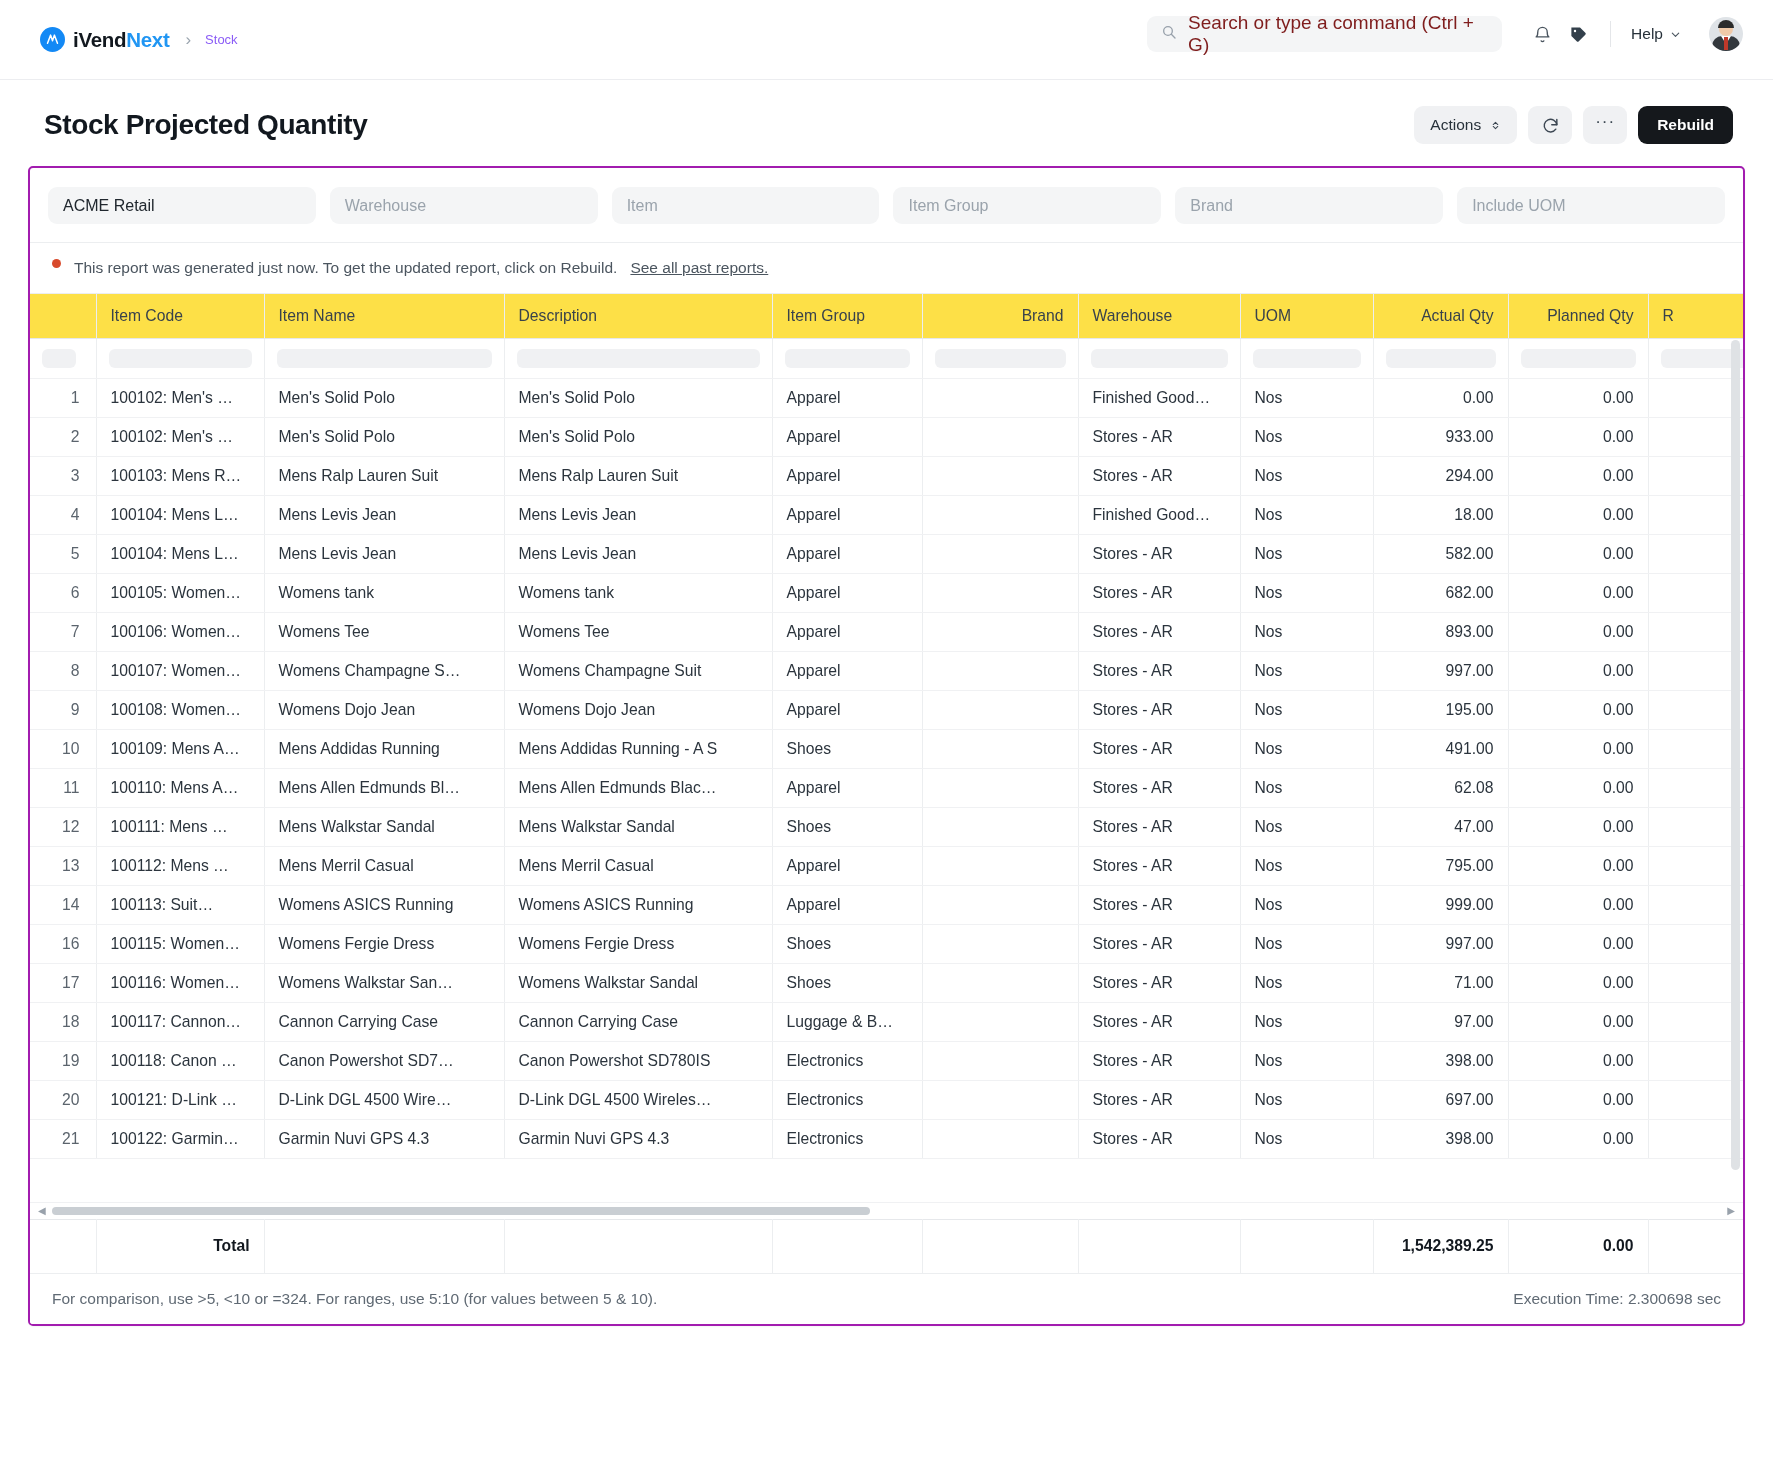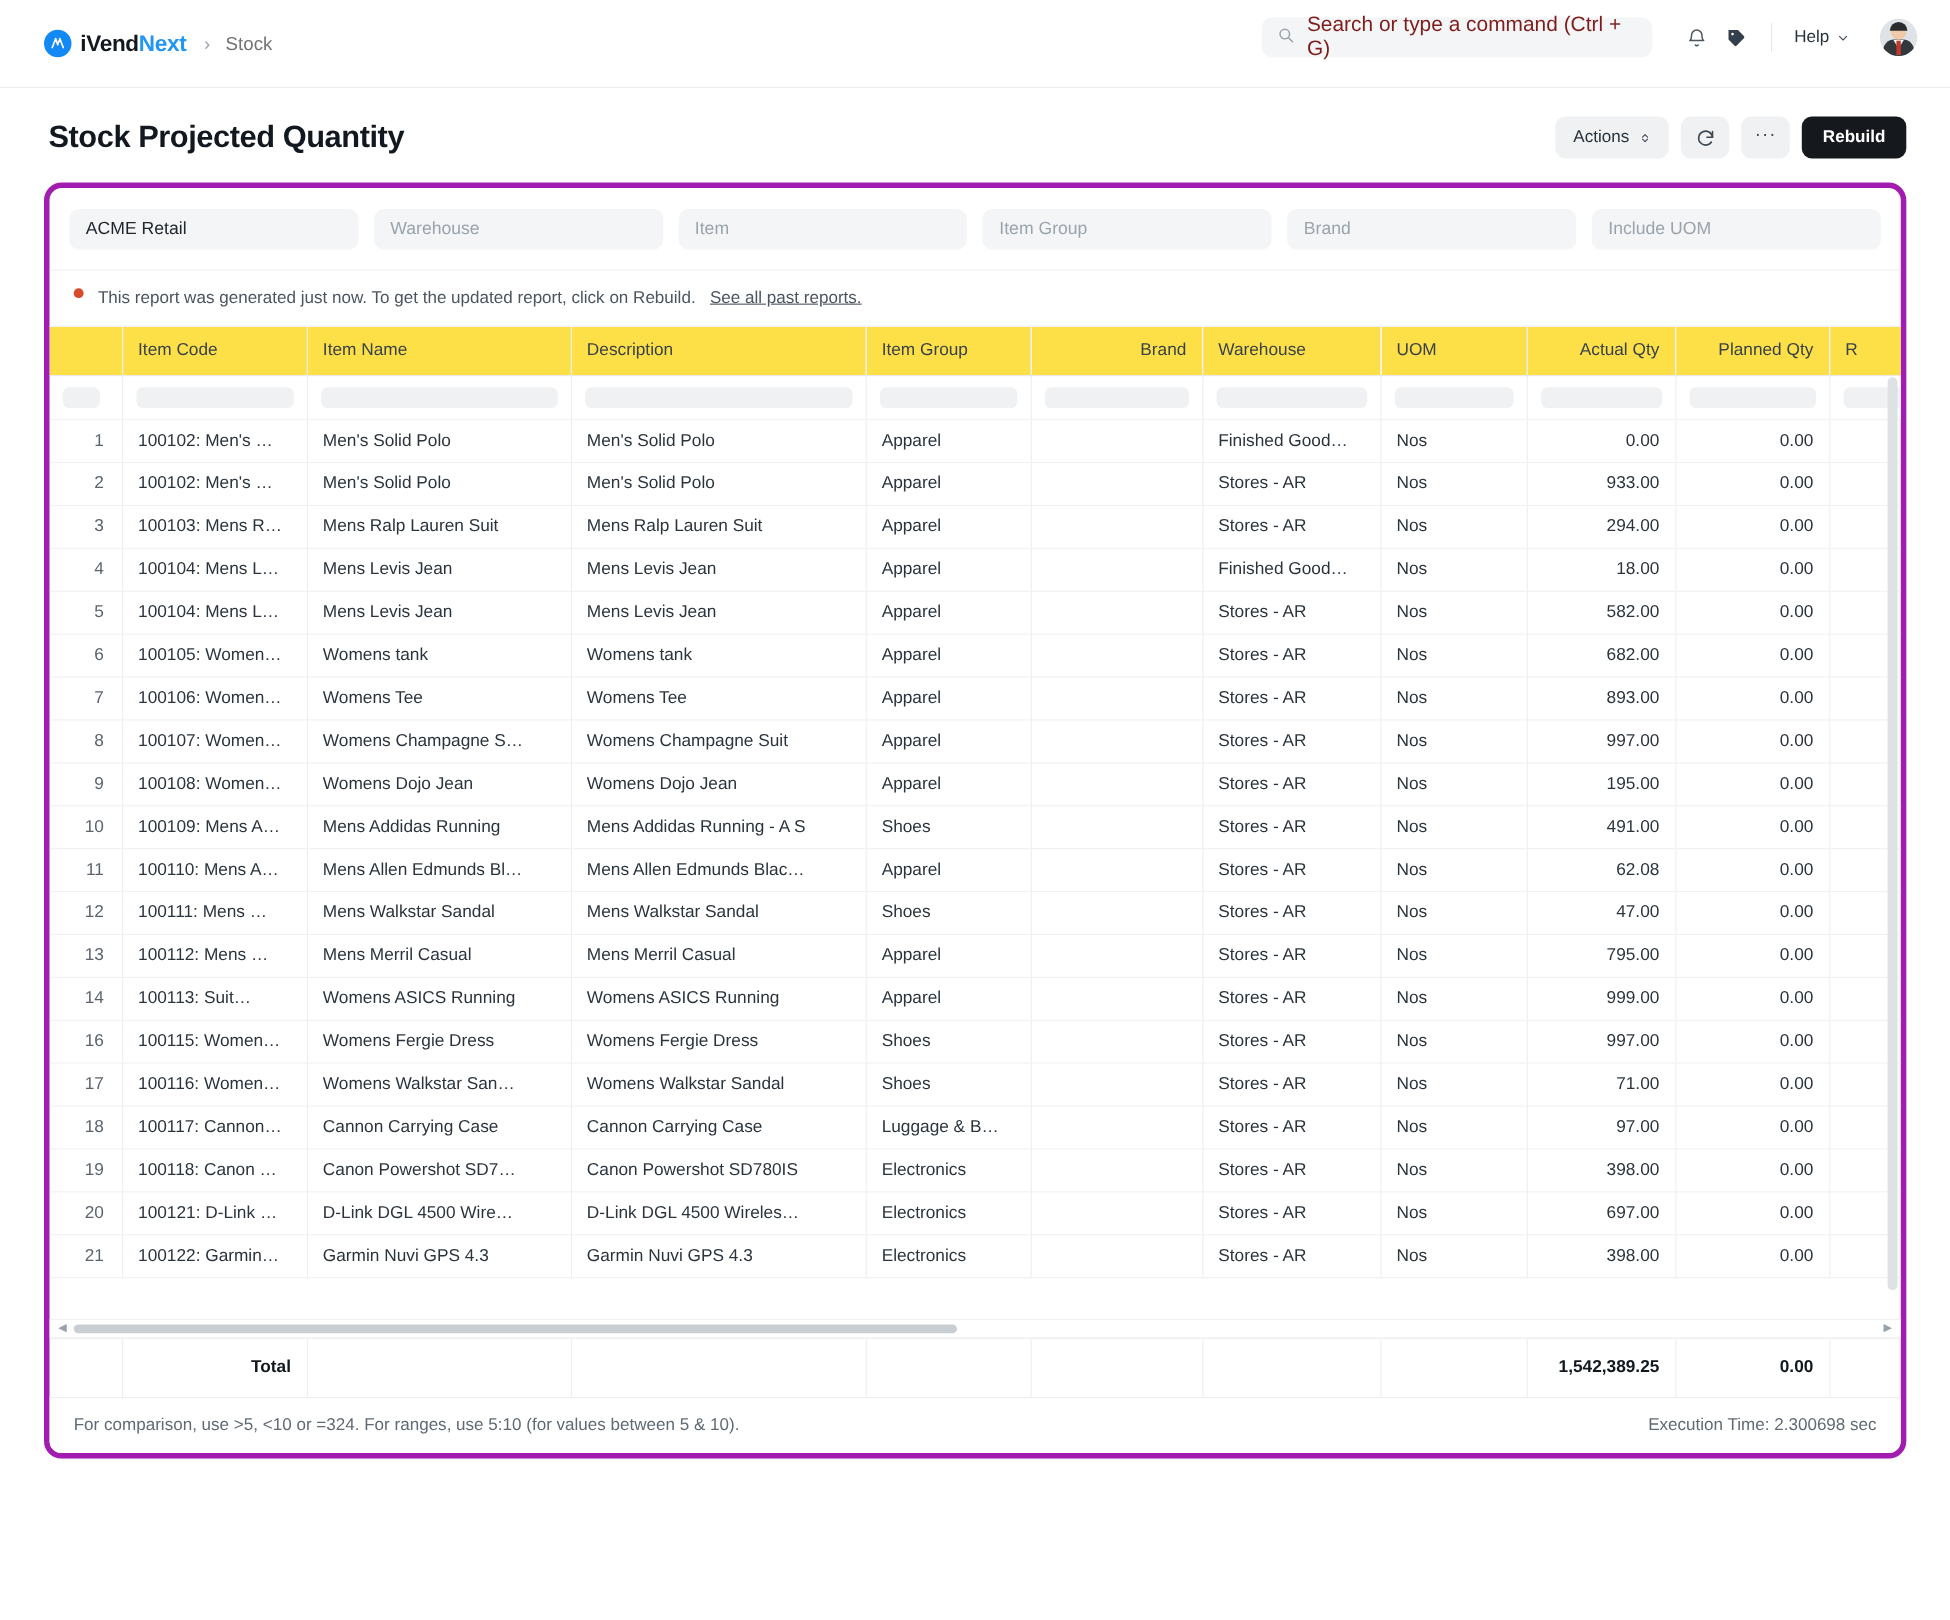--- a/index.html
+++ b/index.html
@@ -25,21 +25,21 @@
     width: 25px; height: 25px; border-radius: 50%;
     background: #1389f5; color: #fff;
     display: flex; align-items: center; justify-content: center;
     font-size: 15px; font-weight: 700; font-style: italic;
     line-height: 1;
   }
   .brand-name { font-size: 20.5px; font-weight: 700; letter-spacing: -0.3px; }
   .brand-name .b1 { color: #12181f; }
   .brand-name .b2 { color: #2196f3; }
   .crumb-sep { color: #9aa4ae; font-size: 17px; margin: 0 14px 0 16px; }
-  .crumb { font-size: 17px; color: #737373; }
+  .crumb { font-size: 13px; color: #8b5cf6; }
 
   .nav-right {
     position: absolute; right: 30px; top: 0; height: 68px;
     display: flex; align-items: center; gap: 0;
   }
   .searchbox {
     width: 355px; height: 36px; border-radius: 9px;
     background: #f4f5f6; display: flex; align-items: center;
     padding: 0 14px; gap: 11px; margin-right: 22px;
   }
@@ -77,24 +77,24 @@
     font-family: inherit; font-size: 15.5px;
     display: flex; align-items: center; justify-content: center;
     cursor: pointer;
   }
   .btn-light { background: #f0f1f3; color: #27313a; padding: 0 16px; gap: 9px; }
   .btn-square { background: #f0f1f3; color: #3c4752; width: 44px; padding: 0; }
   .btn-dark { background: #15181c; color: #fff; padding: 0 19px; font-weight: 600; }
 
   
   .card {
-    margin: 0 40px;
+    margin: 0 28px;
     background: #fff;
-    border: 5px solid #a21caf;
-    border-radius: 16px;
+    border: 2px solid #a21caf;
+    border-radius: 5px;
     overflow: hidden;
     height: 1160px;
     display: flex; flex-direction: column;
     box-shadow: 0 1px 2px rgba(16,24,40,0.04);
   }
 
   
   .filters {
     display: flex; gap: 14px; padding: 19px 18px 18px 18px;
     border-bottom: 1px solid #eceef0;

